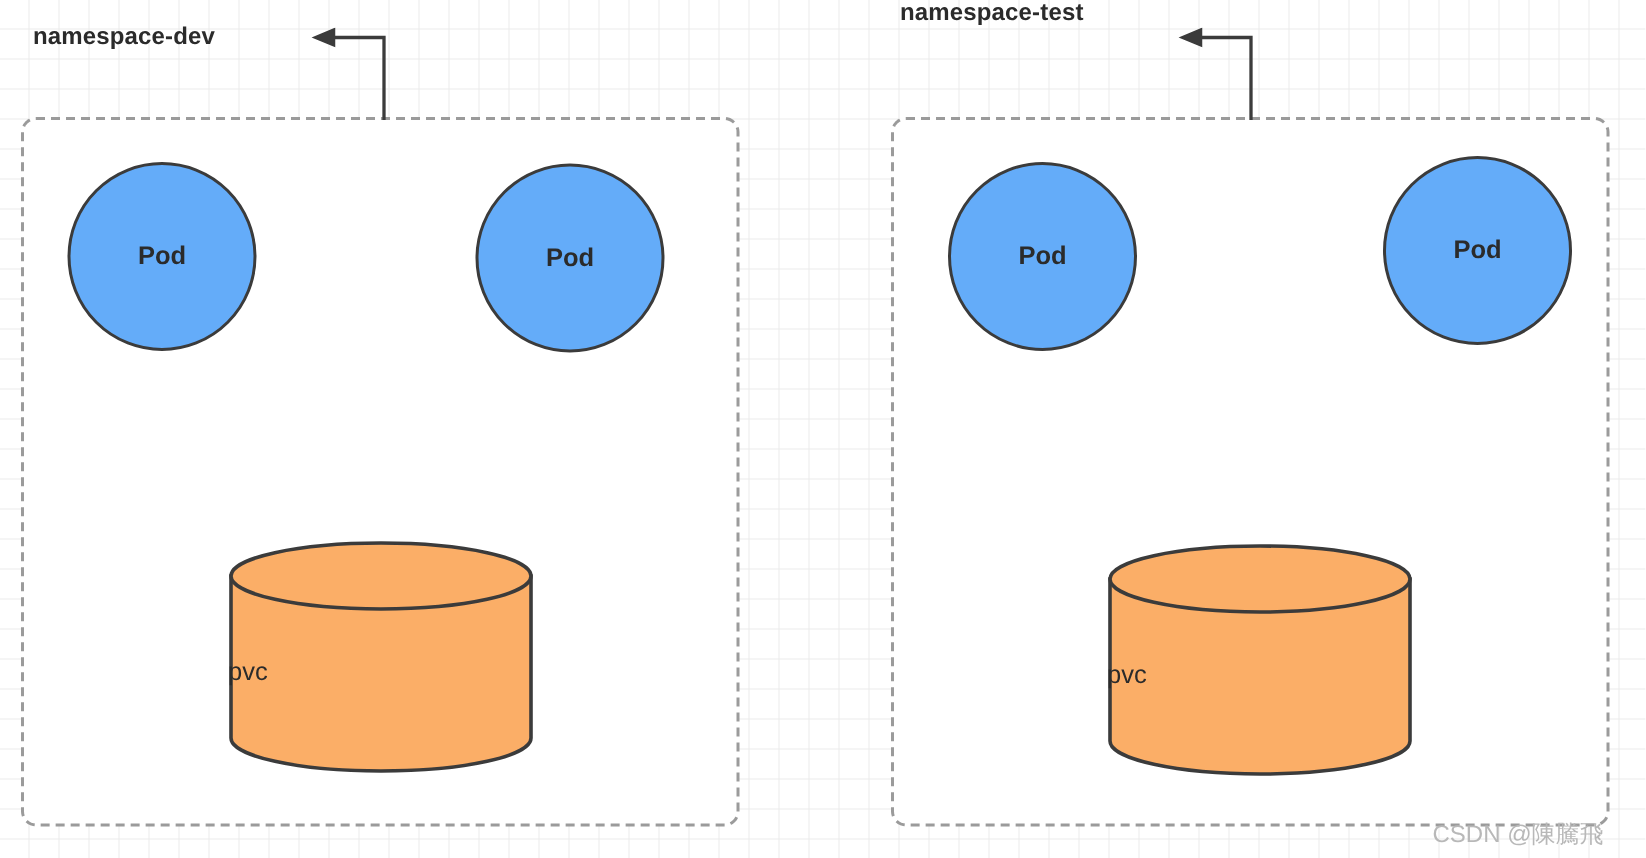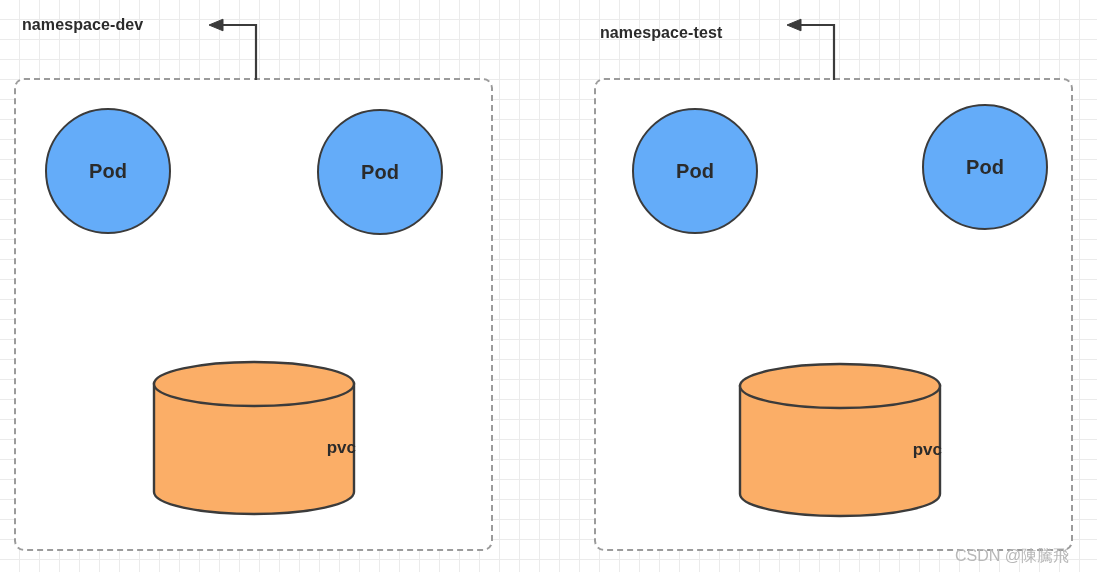--- a/index.html
+++ b/index.html
@@ -51,41 +51,41 @@
     position: absolute;
     box-sizing: border-box;
     border-radius: 50%;
     background: #64acf9;
     border: 2px solid #3b3b3b;
     display: flex;
     align-items: center;
     justify-content: center;
   }
   .pod-label {
-    font-size: 20px;
+    font-size: 17px;
     font-weight: bold;
     color: #2b2b2b;
     user-select: none;
   }
 
   
   .pvc {
     position: absolute;
   }
   .pvc svg {
     display: block;
     overflow: visible;
   }
   .pvc-label {
     position: absolute;
     left: 0;
     right: 0;
-    text-align: right;
+    text-align: left;
     font-size: 17px;
-    font-weight: bold;
+    font-weight: normal;
     color: #2b2b2b;
     user-select: none;
   }
 
   
   .watermark {
     position: absolute;
     font-size: 16px;
     color: #b8b8b8;
     white-space: nowrap;
@@ -119,21 +119,21 @@
   <div class="pvc" style="left:152px; top:362px; width:204px; height:152px;">
     <svg width="204" height="152" viewBox="0 0 204 152">
       <path d="M 2 22 L 2 130 A 100 22 0 0 0 202 130 L 202 22 Z" fill="#fbae67" stroke="#3b3b3b" stroke-width="2.4"></path>
       <ellipse cx="102" cy="22" rx="100" ry="22" fill="#fbae67" stroke="#3b3b3b" stroke-width="2.4"></ellipse>
     </svg>
     <div class="pvc-label" style="top:76px;">pvc</div>
   </div>
 
   <div class="ns-box" style="left:594px; top:78px; width:479px; height:473px;"></div>
 
-  <div class="ns-label" style="left:600px; top:24px;text-align:center;">namespace-test</div>
+  <div class="ns-label" style="left:600px; top:0;text-align:center;">namespace-test</div>
 
   <div class="elbow-arrow" style="left:783px; top:18px; width:56px; height:62px;">
     <svg width="56" height="62" viewBox="0 0 56 62">
       <path d="M 51 62 L 51 7 L 18 7" fill="none" stroke="#3b3b3b" stroke-width="2.2"></path>
       <path d="M 18 1.2 L 4 7 L 18 12.8 Z" fill="#3b3b3b" stroke="#3b3b3b" stroke-width="1"></path>
     </svg>
   </div>
 
   <div class="pod" style="left:632px; top:108px; width:126px; height:126px;">
     <span class="pod-label">Pod</span>

